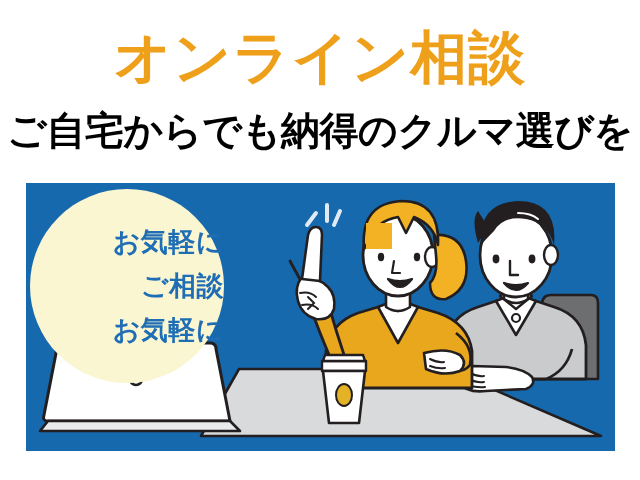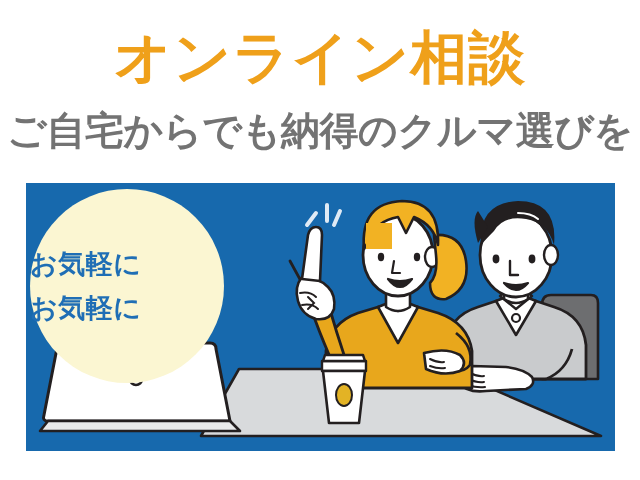--- a/index.html
+++ b/index.html
@@ -38,21 +38,21 @@
   .subtitle {
     position: absolute;
     left: 0;
     top: 108px;
     width: 640px;
     text-align: center;
     font-size: 39px;
     line-height: 46px;
     font-weight: bold;
     letter-spacing: -0.5px;
-    color: #737373;
+    color: #000000;
     white-space: nowrap;
   }
 
   
   .panel {
     position: absolute;
     left: 26px;
     top: 183px;
     width: 589px;
     height: 268px;
@@ -71,21 +71,21 @@
     background: #fbf6d2;
   }
   .badge-text {
     position: absolute;
     left: 0;
     top: 0;
     width: 194px;
     height: 194px;
     display: flex;
     flex-direction: column;
-    align-items: flex-start;
+    align-items: flex-end;
     justify-content: center;
     color: #1f6eb5;
     font-size: 27px;
     font-weight: bold;
     line-height: 44px;
     letter-spacing: 0.5px;
   }
   .badge-line { white-space: nowrap; }
 
   
@@ -239,18 +239,19 @@
 
           <ellipse cx="318" cy="212" rx="8" ry="11" fill="#e3b325" stroke="#231f20" stroke-width="2"></ellipse>
         </g>
 
       </svg>
     </div>
 
     <div class="badge">
       <div class="badge-text">
         <span class="badge-line">お気軽に</span>
+        <span class="badge-line">ご相談</span>
         <span class="badge-line">お気軽に</span>
       </div>
     </div>
 
   </div>
 </div>
 
 </body></html>

